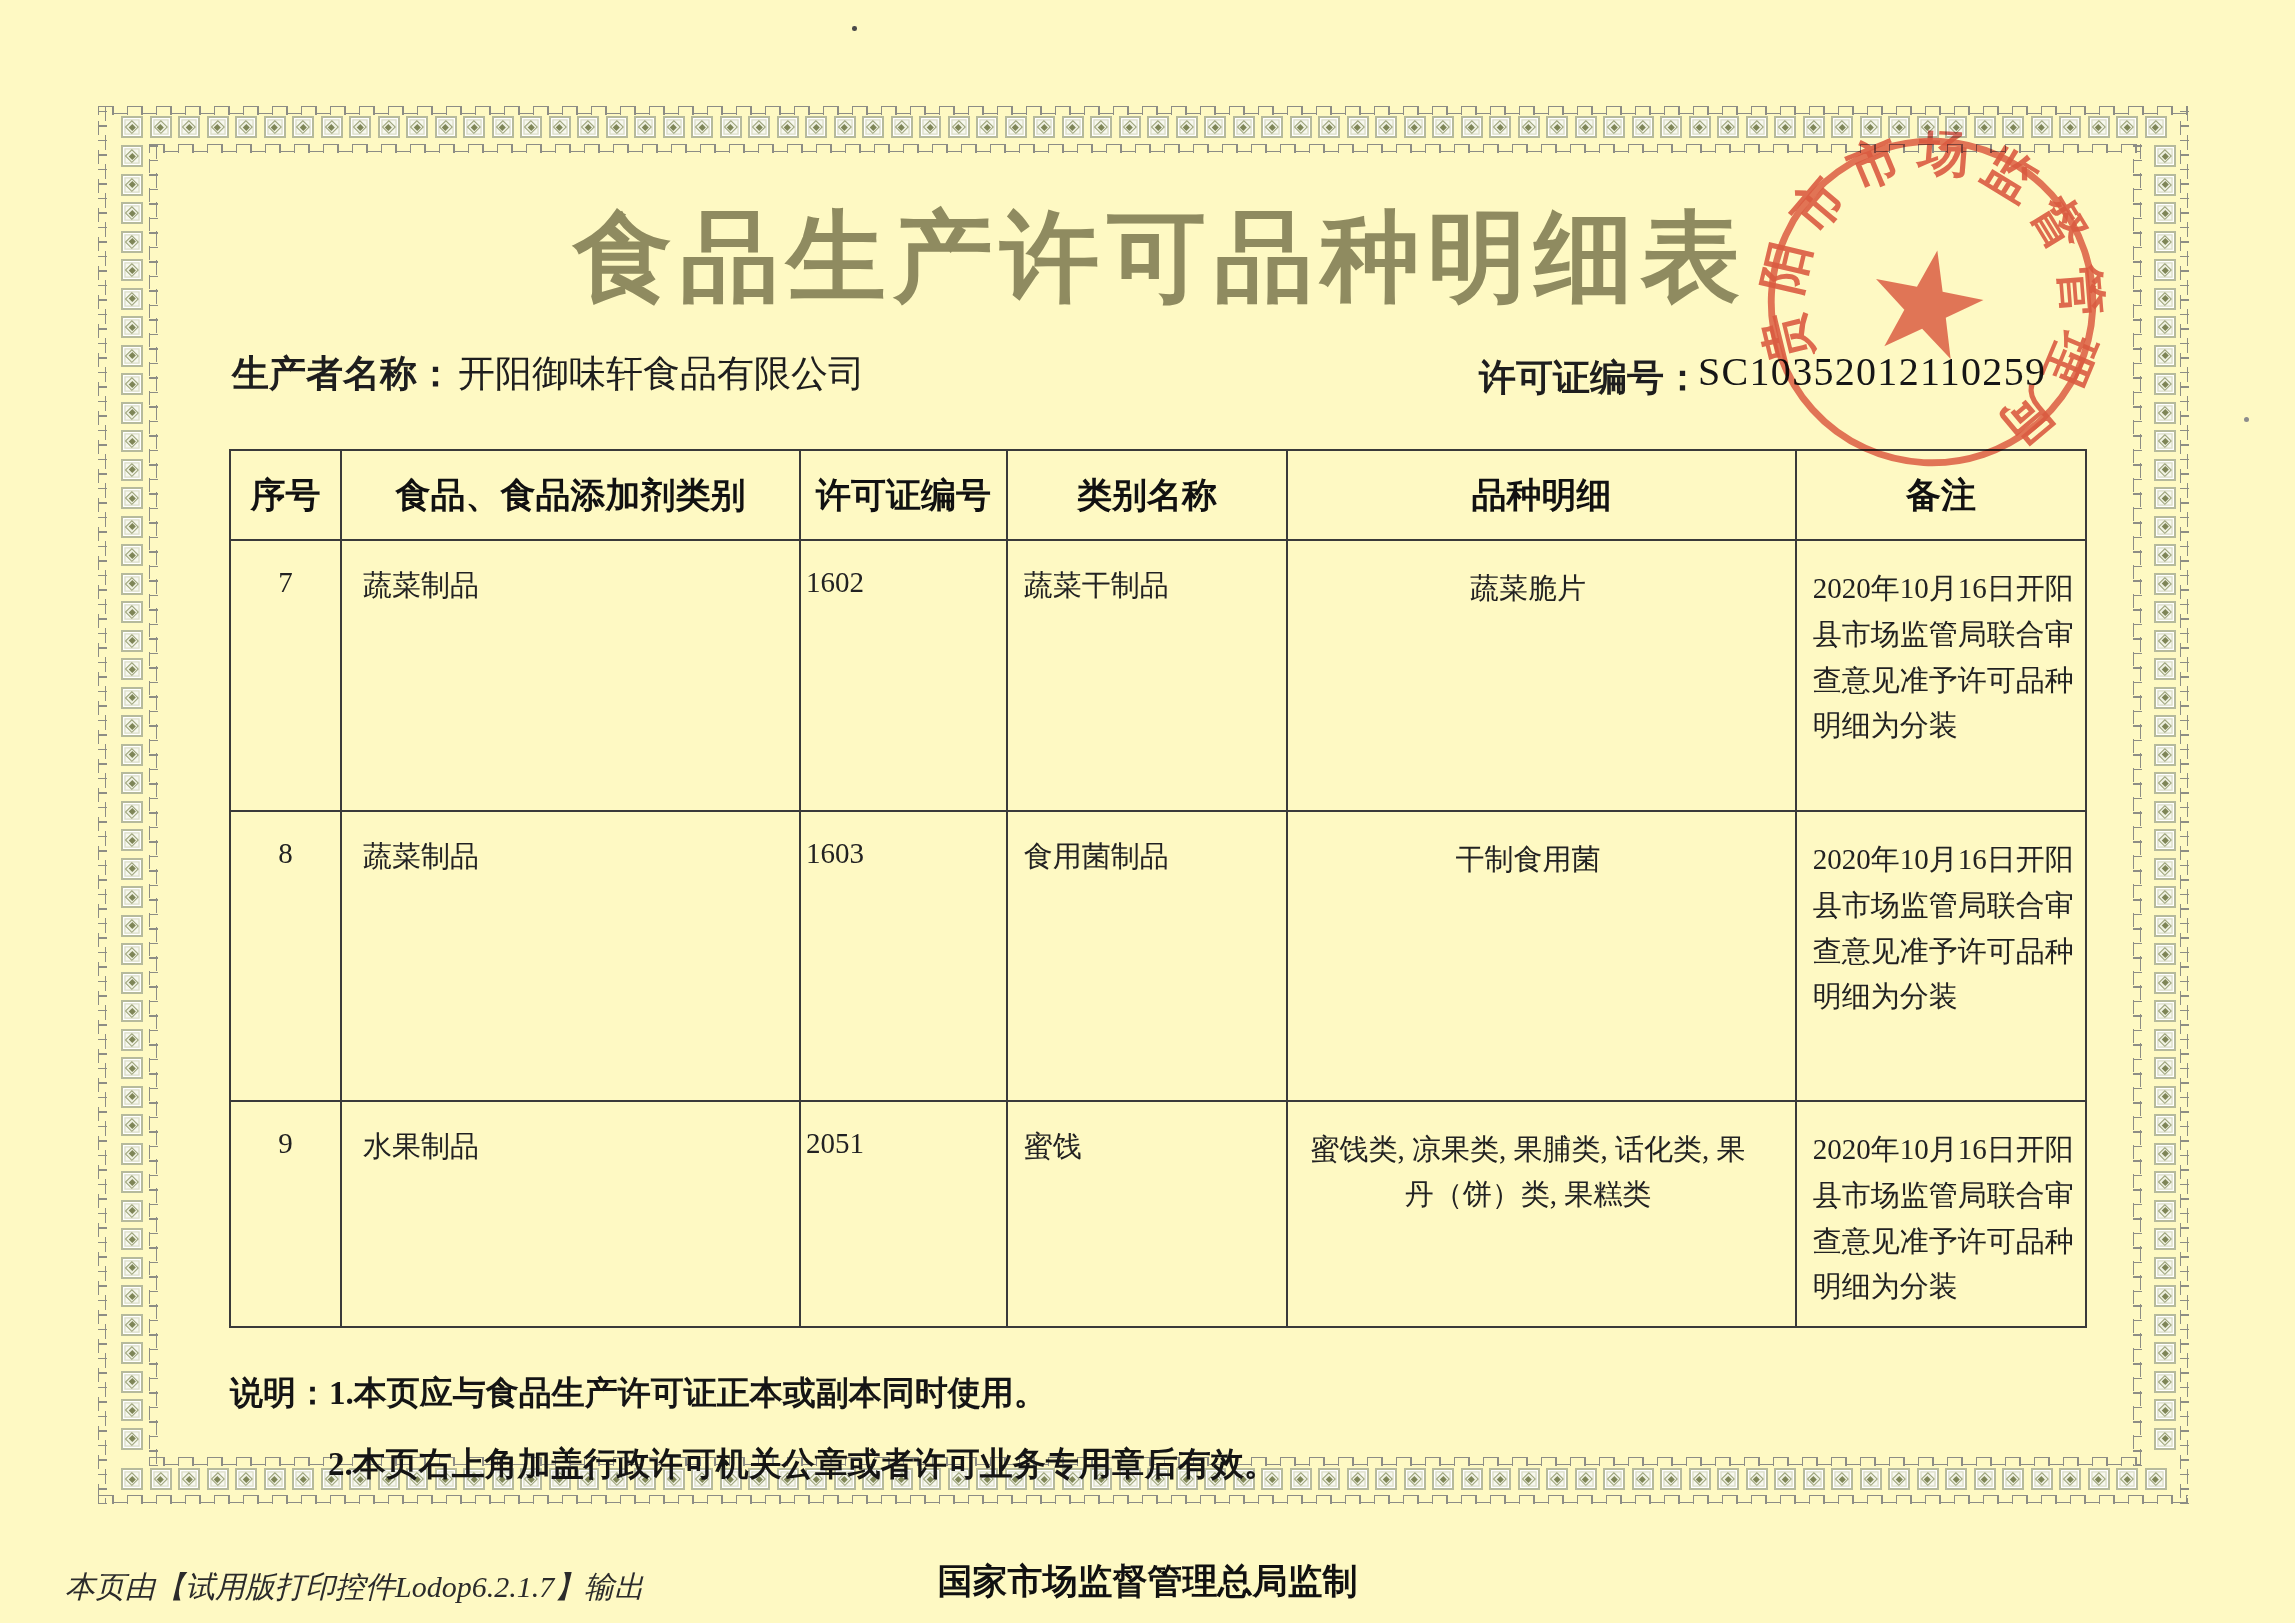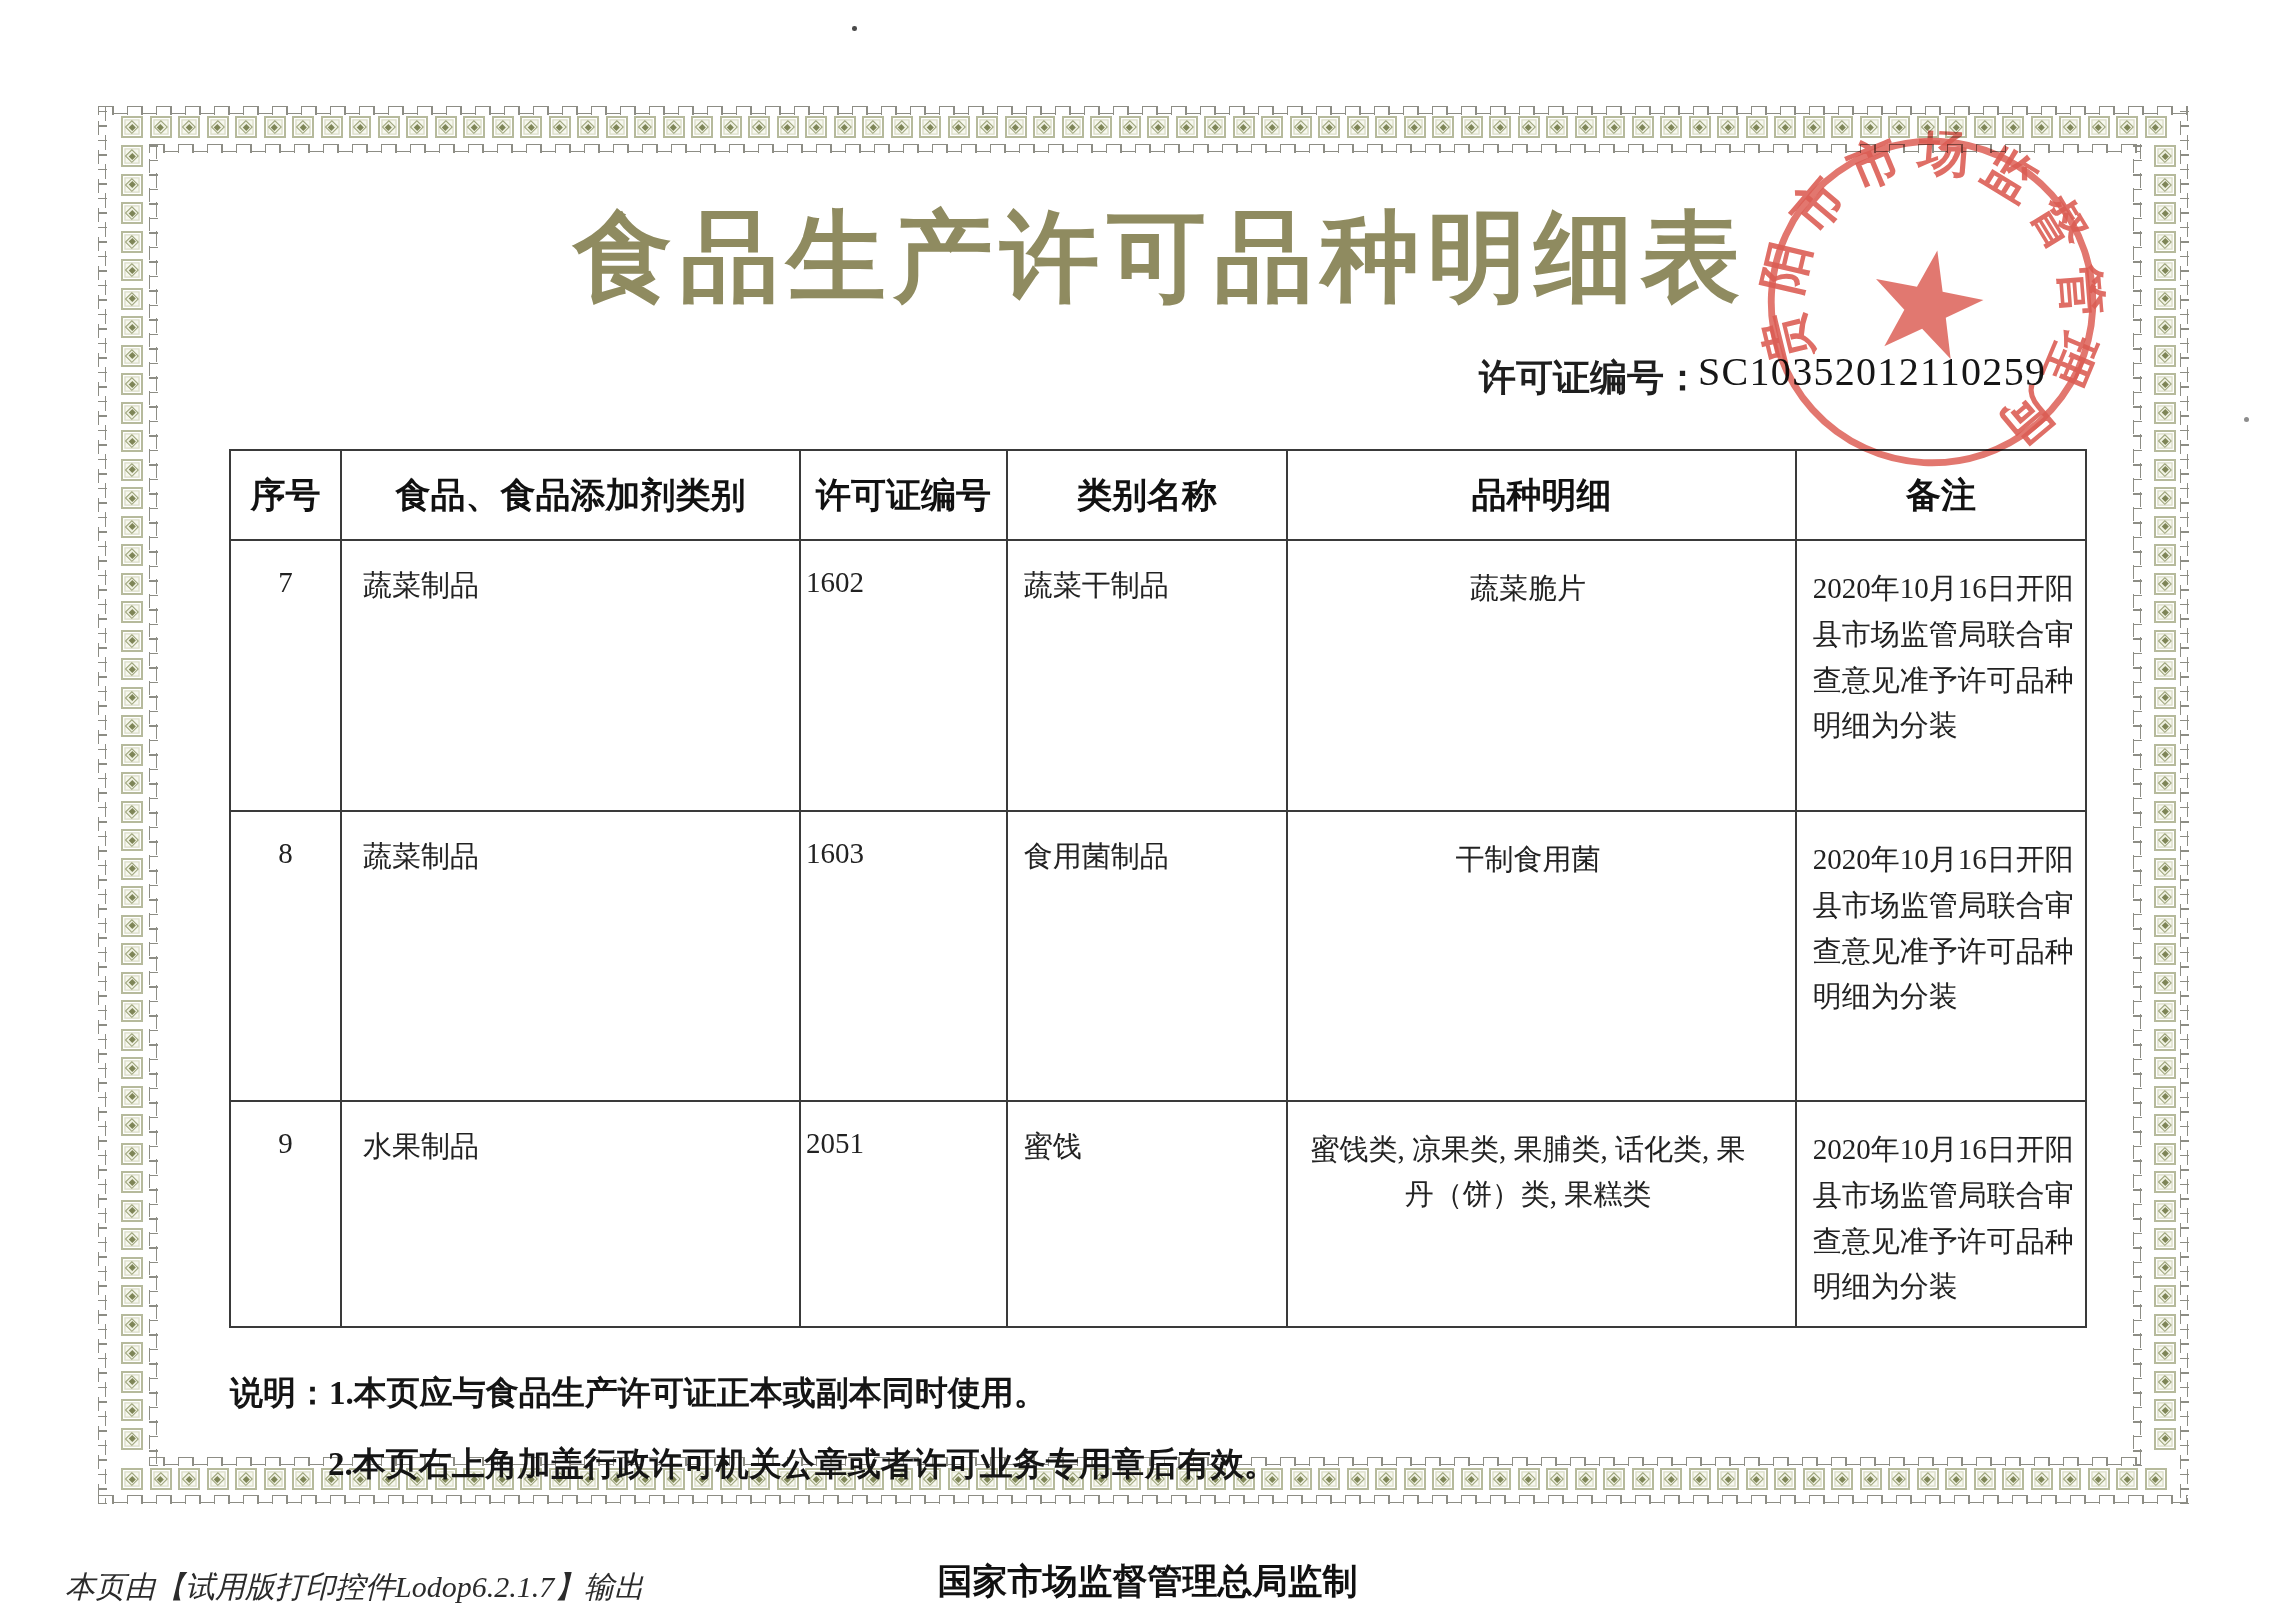--- a/index.html
+++ b/index.html
@@ -4,21 +4,21 @@
 <style>
   :root{
     --title-color:#8f8b60;
     --stamp-red:#d84c42;
     --border-olive:#b6ba9c;
     --ink:#1e1e1e;
     --wave:#8d8d85;
   }
   html,body{margin:0;padding:0;}
   body{background:#e9e9e9;font-family:"Liberation Serif","DejaVu Serif",serif;}
-  #page{position:relative;width:2295px;height:1623px;background:#ffffff;overflow:hidden;color:var(--ink);}
+  #page{position:relative;width:2295px;height:1623px;background:#fef9c3;overflow:hidden;color:var(--ink);}
 
   
   .strip{position:absolute;display:flex;gap:6.5px;overflow:hidden;}
   .strip.vert{flex-direction:column;}
   .bcell{width:22px;height:22px;flex:none;box-sizing:border-box;
          border:2px solid var(--border-olive);background:#f6f7ee;position:relative;
          box-shadow:inset 0 0 0 1.3px #ffffff, inset 0 0 0 2.6px #dadcc6;}
   .bcell::before{content:"";position:absolute;left:50%;top:50%;width:9.8px;height:9.8px;
          margin:-4.9px 0 0 -4.9px;transform:rotate(45deg);
          border:1.3px solid #9aa178;background:#eef0e0;box-sizing:border-box;}
@@ -342,20 +342,24 @@
       <div class="bcell"></div>
       <div class="bcell"></div>
       <div class="bcell"></div>
       <div class="bcell"></div>
       <div class="bcell"></div>
       <div class="bcell"></div>
     </div>
 
   <div id="doc-title">食品生产许可品种明细表</div>
 
+  <div id="producer-line">
+    <span id="producer-label">生产者名称：</span>
+    <span id="producer-name">开阳御味轩食品有限公司</span>
+  </div>
   <div id="license-label">许可证编号：</div>
   <div id="license-number">SC10352012110259</div>
 
   <table id="license-table">
     <colgroup>
       <col style="width:111px">
         <col style="width:459px">
         <col style="width:207px">
       <col style="width:280px">
         <col style="width:509px">

